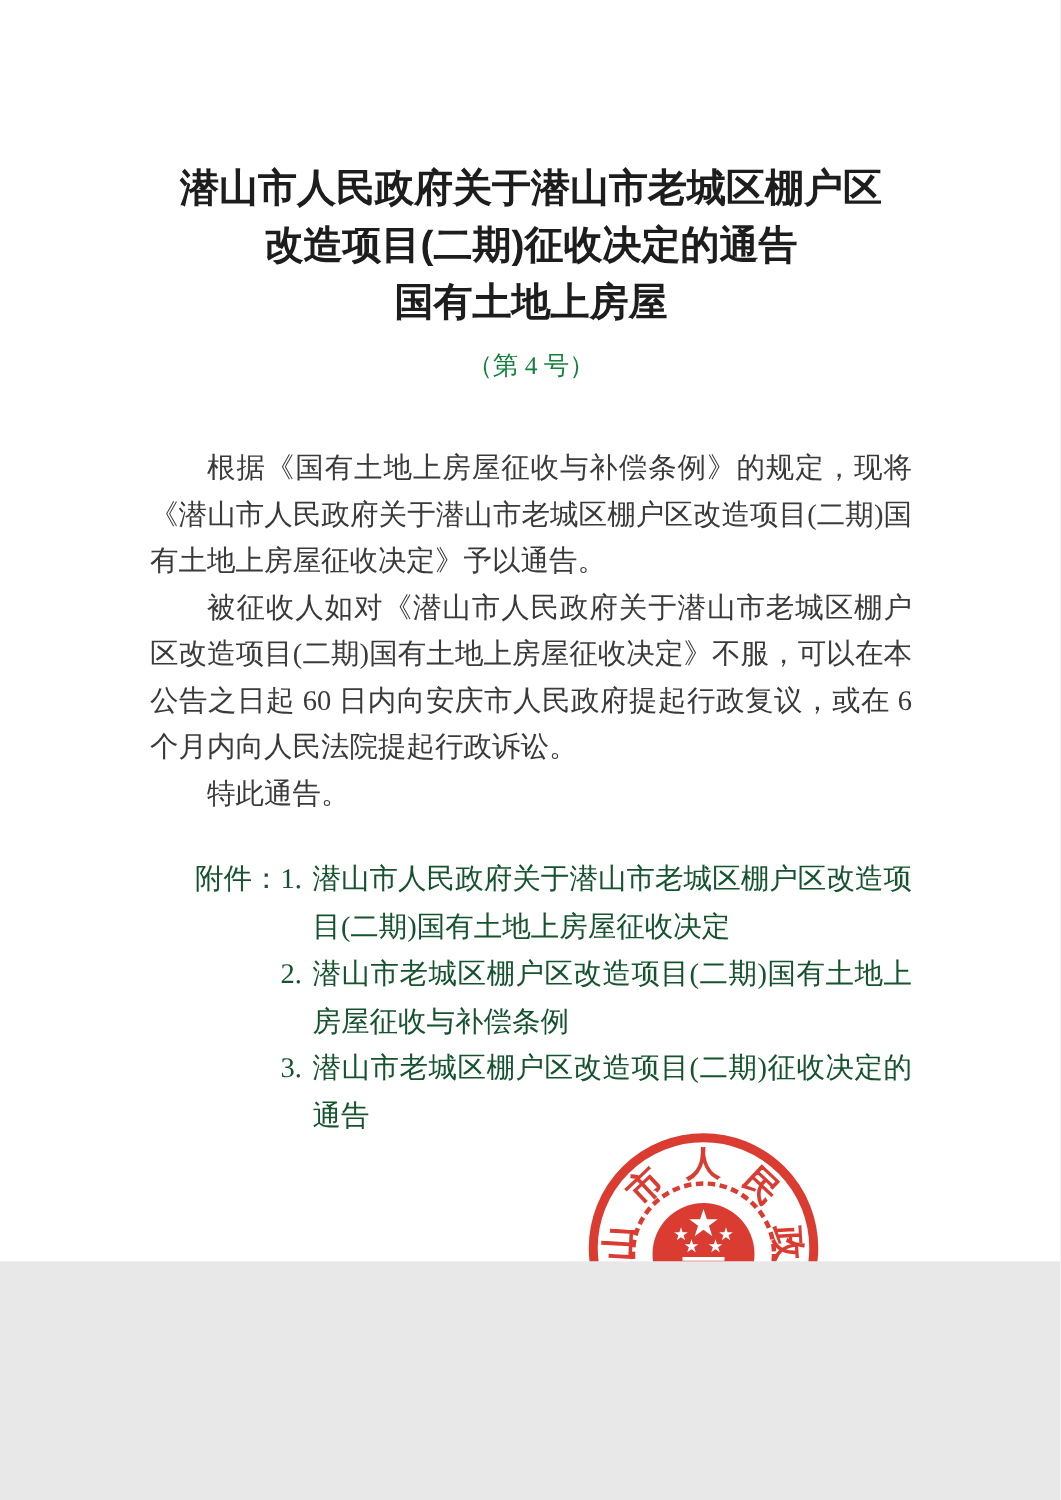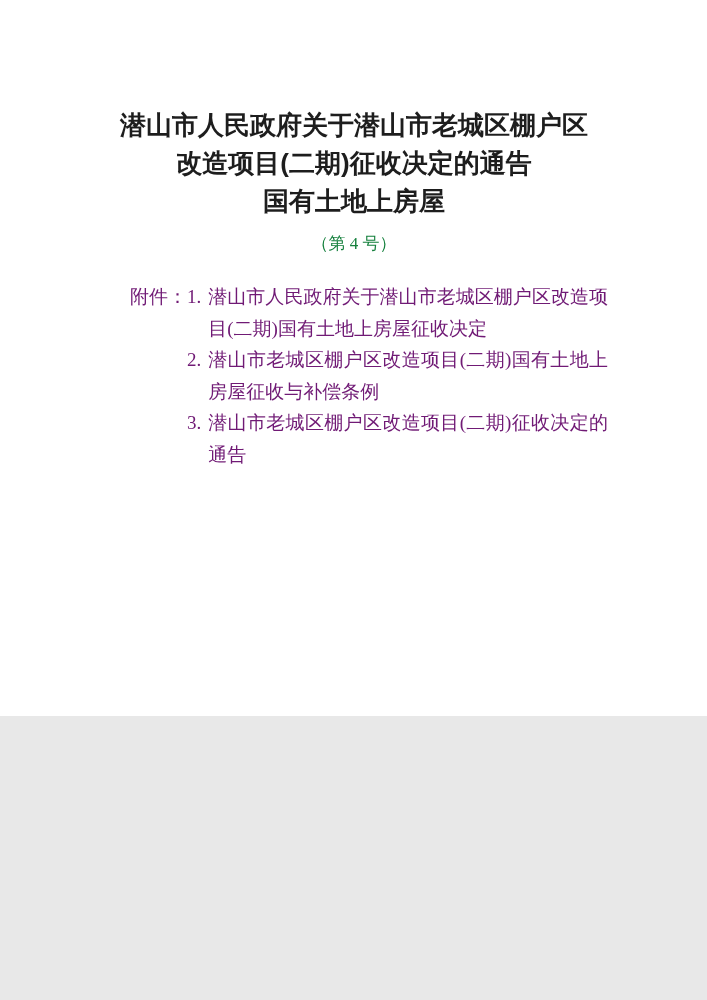--- a/index.html
+++ b/index.html
@@ -1,19 +1,19 @@
 <!DOCTYPE html>
 <html><head>
 <meta charset="utf-8">
 <style>
   html, body { margin: 0; padding: 0; background: #e8e8e8; }
   .page {
     position: relative;
     width: 707px;
-    height: 716px;
+    height: 841px;
     margin: 0 auto;
     background: #ffffff;
     overflow: hidden;
     font-family: "Liberation Serif", "DejaVu Serif", serif;
   }
   .doc {
     padding: 106px 99px 0 100px;
   }
   .title {
     text-align: center;
@@ -39,21 +39,21 @@
   .body-text p {
     margin: 0;
     text-indent: 2em;
   }
   .attachments {
     display: flex;
     margin-top: 26px;
     margin-left: 30px;
     font-size: 19px;
     line-height: 31.5px;
-    color: #701a75;
+    color: #14532d;
   }
   .att-label { white-space: nowrap; flex: 0 0 auto; }
   .att-items { flex: 1 1 auto; }
   .att-item { display: flex; }
   .att-num { flex: 0 0 auto; margin-right: 7px; }
   .att-text { flex: 1 1 auto; text-align: justify; }
 
   .date-line {
     position: absolute;
     left: 396px;
@@ -91,20 +91,25 @@
   <div class="doc">
 
     <div class="title">
       <div>潜山市人民政府关于潜山市老城区棚户区</div>
       <div>改造项目(二期)征收决定的通告</div>
       <div>国有土地上房屋</div>
     </div>
 
     <div class="doc-number">（第 4 号）</div>
 
+    <div class="body-text">
+      <p>根据《国有土地上房屋征收与补偿条例》的规定，现将《潜山市人民政府关于潜山市老城区棚户区改造项目(二期)国有土地上房屋征收决定》予以通告。</p>
+      <p>被征收人如对《潜山市人民政府关于潜山市老城区棚户区改造项目(二期)国有土地上房屋征收决定》不服，可以在本公告之日起 60 日内向安庆市人民政府提起行政复议，或在 6 个月内向人民法院提起行政诉讼。</p>
+      <p>特此通告。</p>
+    </div>
 
     <div class="attachments">
       <div class="att-label">附件：</div>
       <div class="att-items">
         <div class="att-item">
           <span class="att-num">1.</span>
           <span class="att-text">潜山市人民政府关于潜山市老城区棚户区改造项目(二期)国有土地上房屋征收决定</span>
         </div>
         <div class="att-item">
           <span class="att-num">2.</span>

